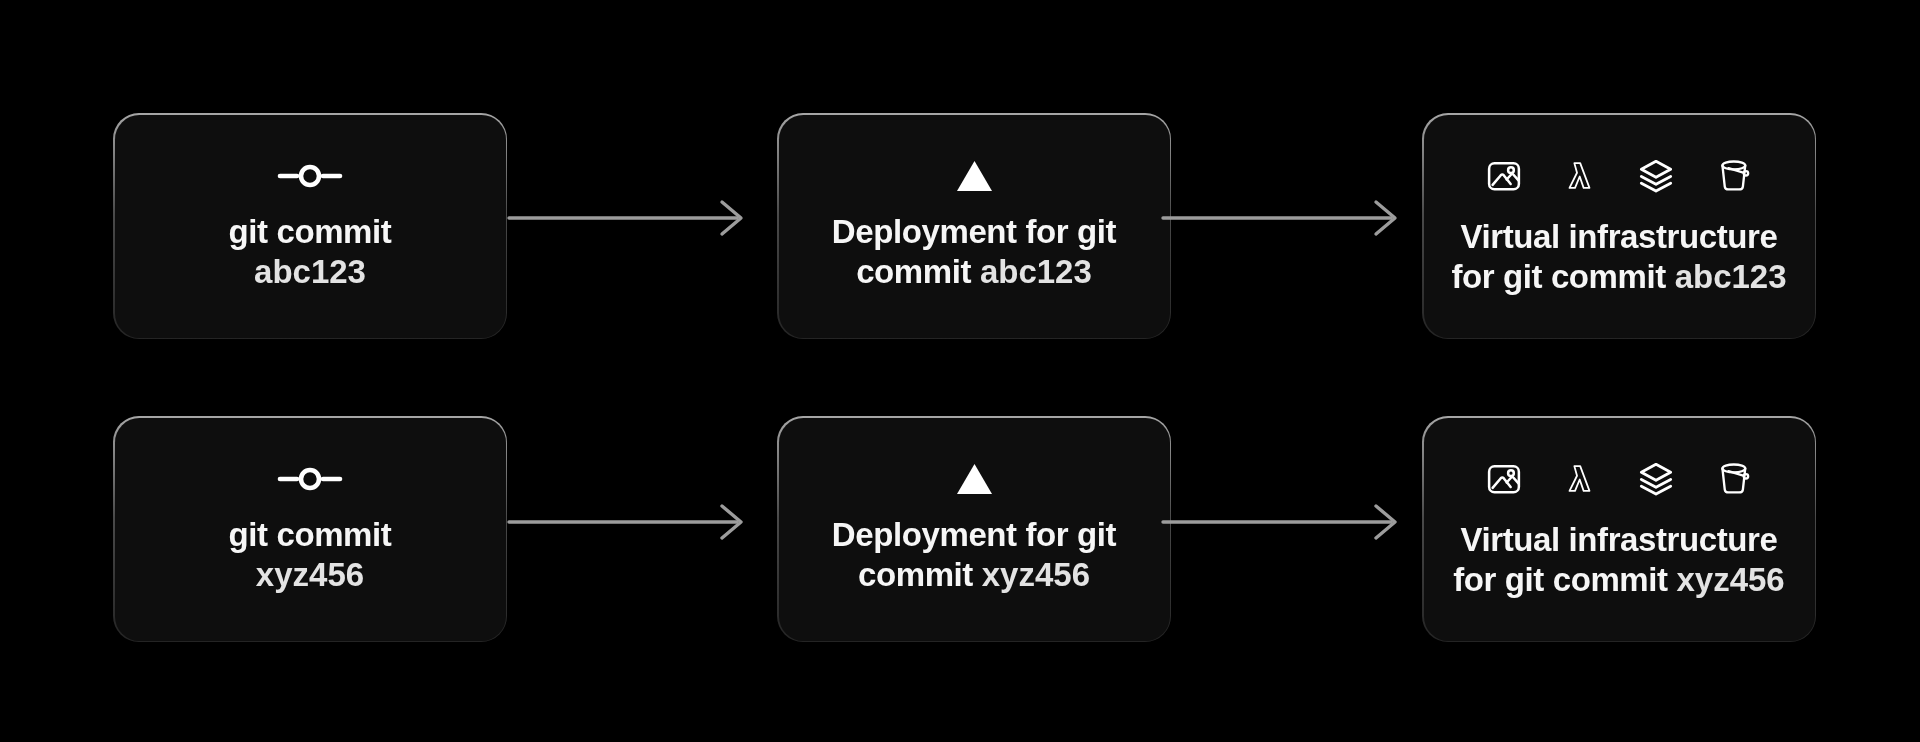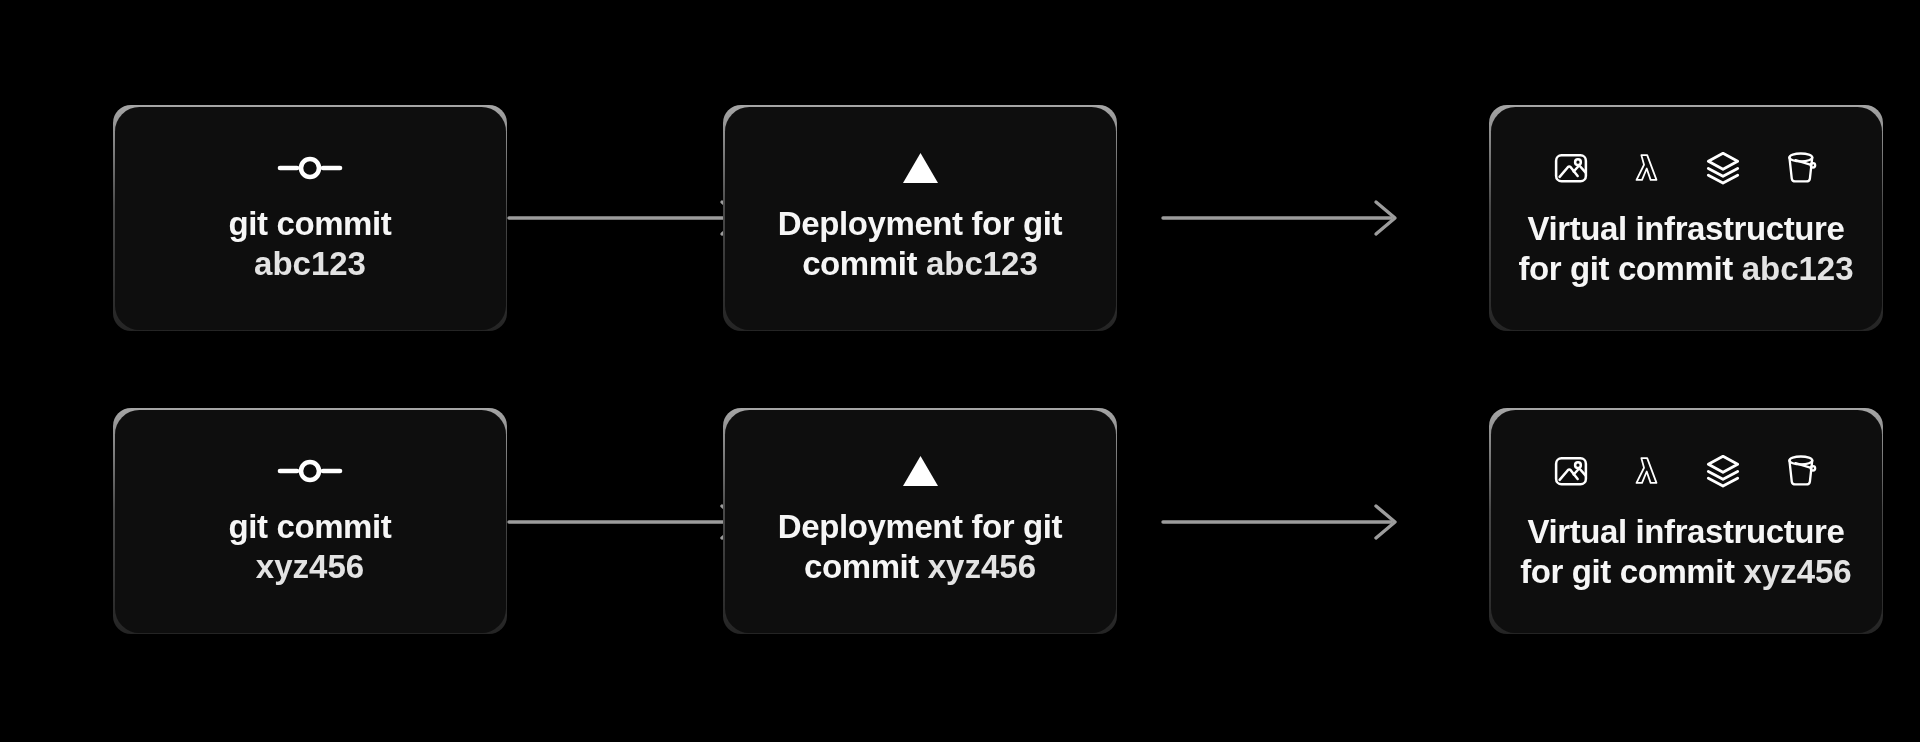--- a/index.html
+++ b/index.html
@@ -7,27 +7,28 @@
     position:relative;
     width:1920px;height:742px;
     background:var(--background,#000);
     font-family:"Liberation Sans",sans-serif;
     overflow:hidden;
   }
   
   .node{
     position:absolute;
     width:394px;height:226px;
-    border-radius:18px;
+    border-radius:26px;
     padding:1.5px;
     box-sizing:border-box;
     background:linear-gradient(180deg,
       var(--border-top,#a6a6a6) 0%,
       var(--border-mid,#4a4a4a) 45%,
       var(--border-bottom,#242424) 100%);
+    margin-top:8px;
   }
   .node-inner{
     width:100%;height:100%;
     border-radius:24.5px;
     background:var(--box-bg,#0e0e0e);
     display:flex;flex-direction:column;
     align-items:center;justify-content:center;
     gap:21px;
     box-sizing:border-box;
   }
@@ -41,21 +42,21 @@
     color:var(--text-bold,#f6f6f6);
     max-width:376px;
   }
   .hash{
     font-weight:700;
     letter-spacing:0;
     color:var(--text-hash,#e3e3e3);
   }
   
   .r1{top:105px}.r2{top:408px}
-  .c1{left:113px}.c2{left:723px}.c3{left:1489px}
+  .c1{left:113px}.c2{left:777px}.c3{left:1422px}
   .arrow{position:absolute;width:258px;height:44px;color:var(--arrow,#9c9c9c);}
   .a1{left:507px}.a2{left:1161px}
   .ar1{top:196px}.ar2{top:500px}
   svg{display:block}
 </style>
 </head>
 <body>
 
 <div class="canvas">
 

